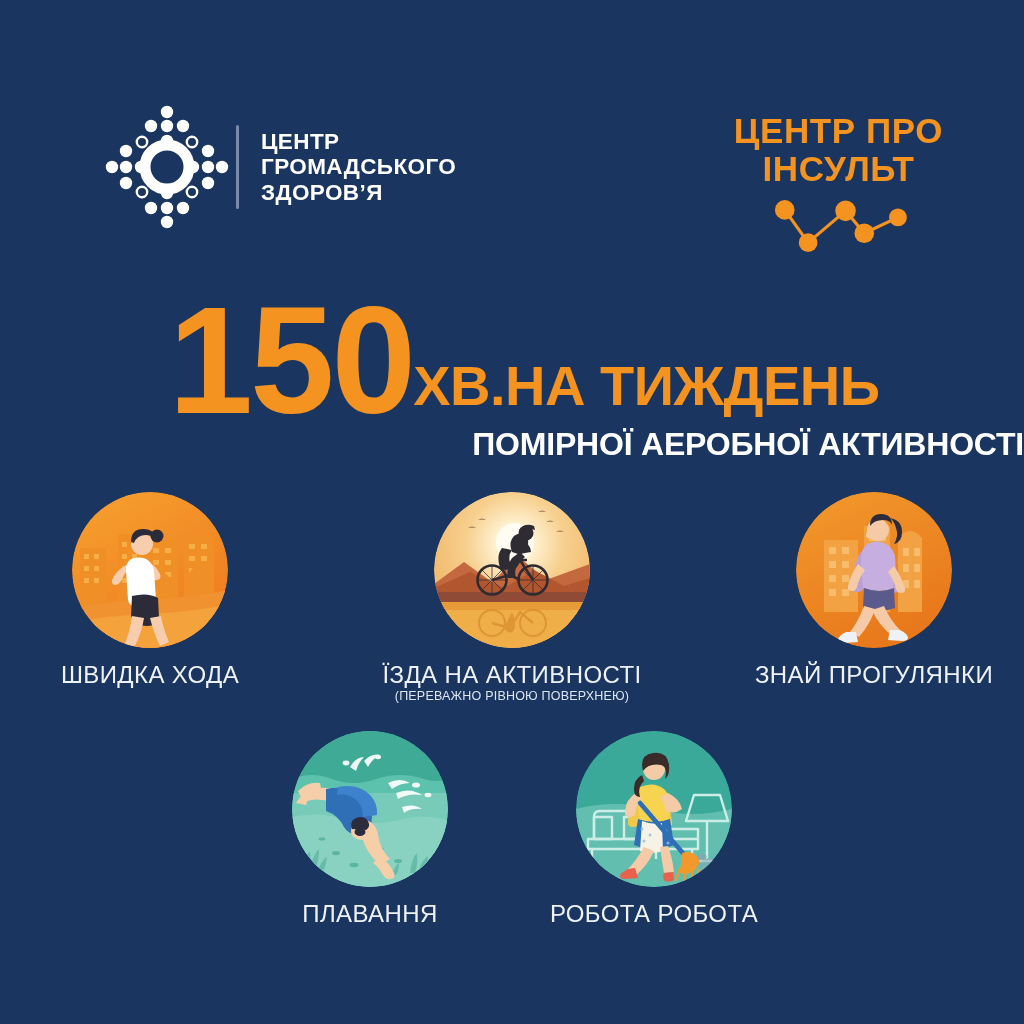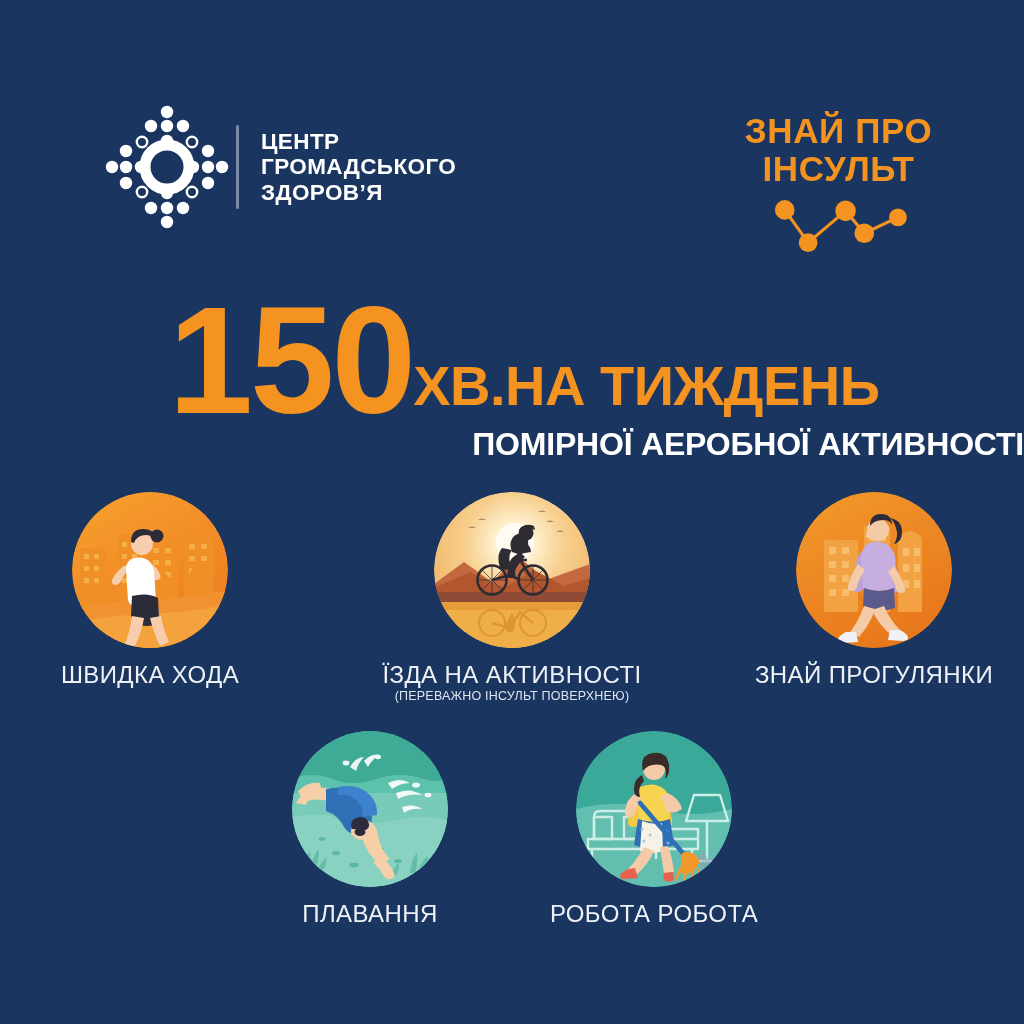--- a/index.html
+++ b/index.html
@@ -111,21 +111,21 @@
       </span>
       <span class="brand-divider"></span>
       <span>
         <div class="brand-text">ЦЕНТР</div>
         <div class="brand-text">ГРОМАДСЬКОГО</div>
         <div class="brand-text">ЗДОРОВ’Я</div>
       </span>
     </div>
 
     <div class="badge">
-      <div class="badge-line">ЗНАЙ ПРО</div>
+      <div class="badge-line">ЦЕНТР ПРО</div>
       <div class="badge-line">ІНСУЛЬТ</div>
       <div class="badge-graphic">
         <svg viewBox="0 0 170 62" width="170" height="58" aria-hidden="true">
           <g stroke="#f4931f" stroke-width="3.4" fill="none">
             <line x1="27" y1="17" x2="52" y2="52"></line>
             <line x1="52" y1="52" x2="92" y2="18"></line>
             <line x1="92" y1="18" x2="112" y2="42"></line>
             <line x1="112" y1="42" x2="148" y2="25"></line>
           </g>
           <g fill="#f4931f">
@@ -281,21 +281,21 @@
                 <path d="M34 36 q4 -3 8 0 q-4 -1 -8 0 Z"></path>
                 <path d="M44 28 q4 -3 8 0 q-4 -1 -8 0 Z"></path>
                 <path d="M112 30 q4 -3 8 0 q-4 -1 -8 0 Z"></path>
                 <path d="M122 40 q4 -3 8 0 q-4 -1 -8 0 Z"></path>
                 <path d="M104 20 q4 -3 8 0 q-4 -1 -8 0 Z"></path>
               </g>
             </g>
           </svg>
         </span>
         <div class="cap">ЇЗДА НА АКТИВНОСТІ</div>
-        <div class="cap-sub">(ПЕРЕВАЖНО ІНСУЛЬТ ПОВЕРХНЕЮ)</div>
+        <div class="cap-sub">(ПЕРЕВАЖНО РІВНОЮ ПОВЕРХНЕЮ)</div>
       </div>
 
       <div class="cell">
         <span class="circle">
           <svg viewBox="0 0 156 156" width="156" height="156" aria-hidden="true">
             <defs>
               <clipPath id="c3">
                   <circle cx="78" cy="78" r="78"></circle>
                 </clipPath>
               <linearGradient id="g3" x1="0" y1="0" x2="0.5" y2="1">

